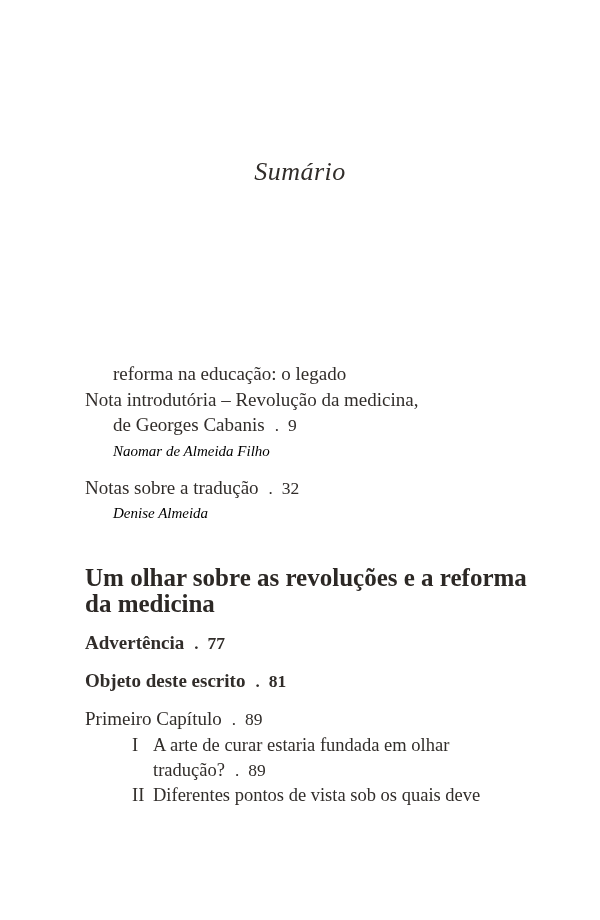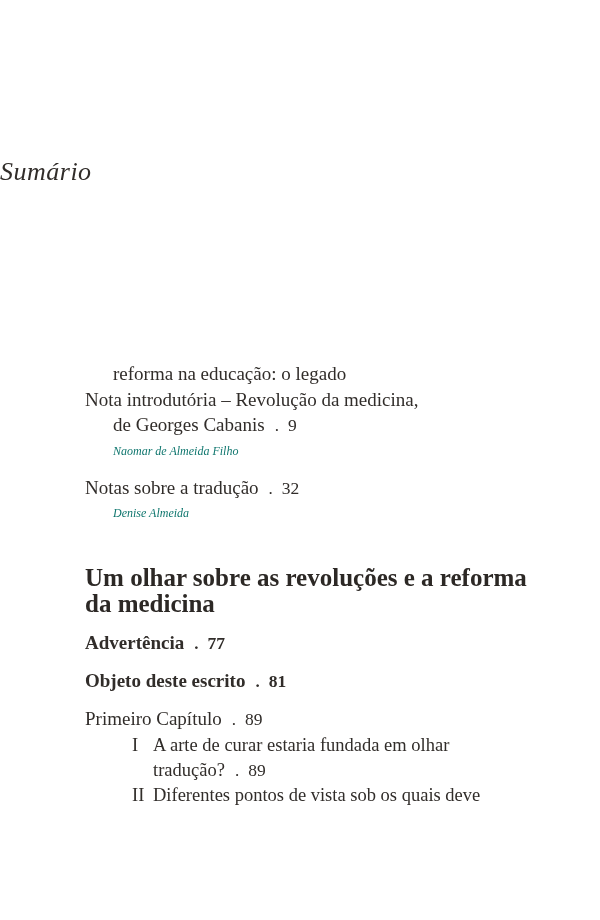--- a/index.html
+++ b/index.html
@@ -16,41 +16,42 @@
     font-family: "Liberation Serif", "DejaVu Serif", serif;
     color: #312d2a;
     -webkit-font-smoothing: antialiased;
   }
   .book-title {
     margin: 0;
     padding-top: 157px;
     font-size: 26px;
     font-weight: normal;
     font-style: italic;
+    text-align: center;
     line-height: 30px;
     letter-spacing: 0.5px;
   }
   .toc {
     margin-top: 174px;
     padding: 0 60px 0 85px;
   }
   .entry {
     font-size: 19px;
     line-height: 25.5px;
     margin-bottom: 12px;
   }
   .entry-line { display: block; }
   .entry-line.cont { margin-left: 28px; }
   .author-line {
     display: block;
     margin-left: 28px;
     font-style: italic;
-    font-size: 12px;
+    font-size: 15px;
     line-height: 24px;
-    color: #0f766e;
+    color: #000000;
   }
   .section-heading {
     margin: 40px 0 13px 0;
     font-size: 25px;
     font-weight: bold;
     line-height: 26px;
     color: #2c2825;
   }
   .simple-entry {
     font-size: 19px;

